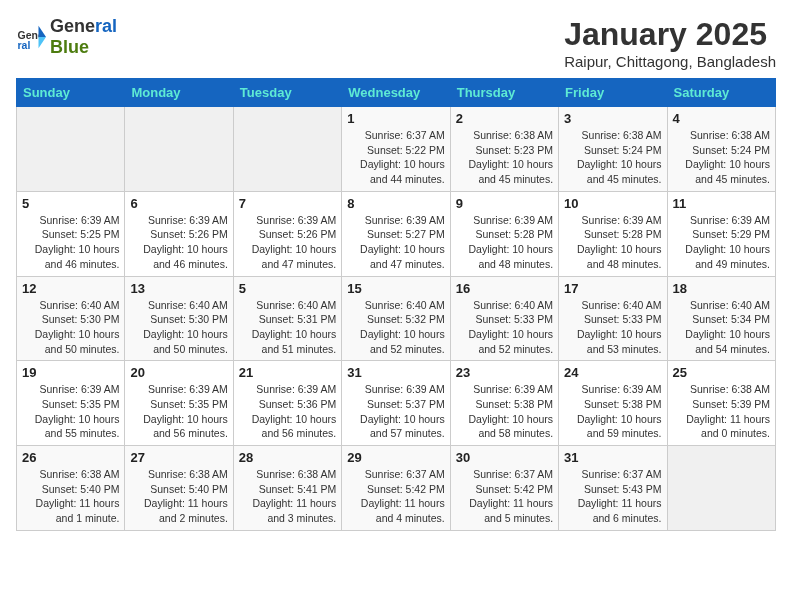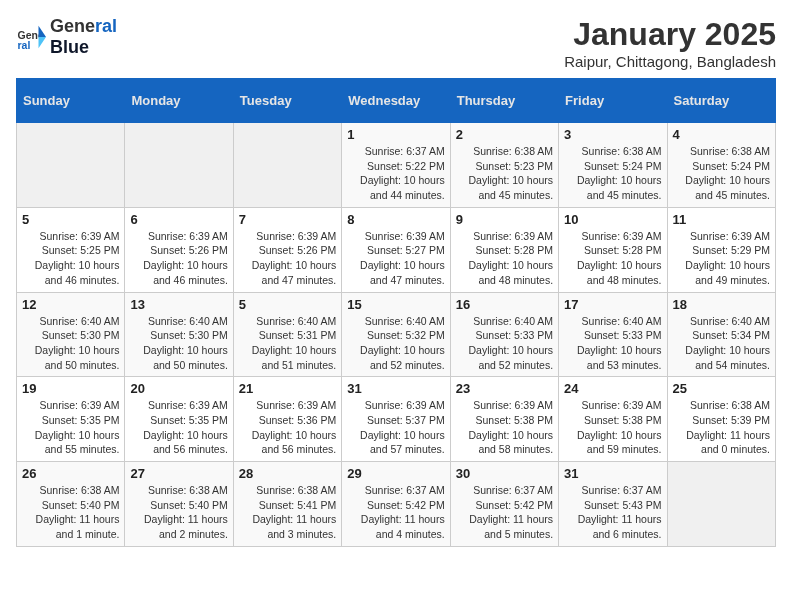--- a/index.html
+++ b/index.html
@@ -19,40 +19,40 @@
     .logo {
       display: flex;
       align-items: center;
       gap: 4px;
     }
     .logo-icon {
       width: 30px;
       height: 30px;
     }
     .title-block {
-      text-align: right;
+      text-align: left;
     }
     .month-title {
       font-size: 32px;
       font-weight: bold;
       color: #333;
     }
     .location-title {
       font-size: 15px;
       color: #333;
     }
     table {
       width: 100%;
       border-collapse: collapse;
     }
     thead tr th {
       background-color: #1565c0;
-      color: #e5e5e5;
+      color: #5eead4;
       text-align: left;
-      padding: 14px 6px;
+      padding: 6px 6px;
       font-size: 13px;
       font-weight: bold;
       border: 1px solid #1565c0;
     }
     tbody tr td {
       vertical-align: top;
       padding: 4px 5px;
       border: 1px solid #ccc;
       font-size: 11px;
       color: #222;
@@ -91,21 +91,21 @@
       <text x="2" y="22" font-size="14" font-weight="bold" fill="#333">Gene</text>
       <text x="2" y="36" font-size="14" font-weight="bold" fill="#1565c0">ral</text>
       <polygon points="30,5 40,20 30,20" fill="#1565c0"></polygon>
       <polygon points="30,20 40,20 30,35" fill="#4fc3f7"></polygon>
     </svg>
     <div>
       <div>
         <span style="font-size:18px;font-weight:bold;color:#333;">Gene</span><span style="font-size:18px;font-weight:bold;color:#1565c0;">ral</span>
       </div>
       <div>
-        <span style="font-size:18px;font-weight:bold;color:#0f172a;">Blue</span>
+        <span style="font-size:18px;font-weight:bold;color:#4d7c0f;">Blue</span>
       </div>
     </div>
   </div>
   <div class="title-block">
     <div class="month-title">January 2025</div>
     <div class="location-title">Raipur, Chittagong, Bangladesh</div>
   </div>
 </div>
 
 <table>

